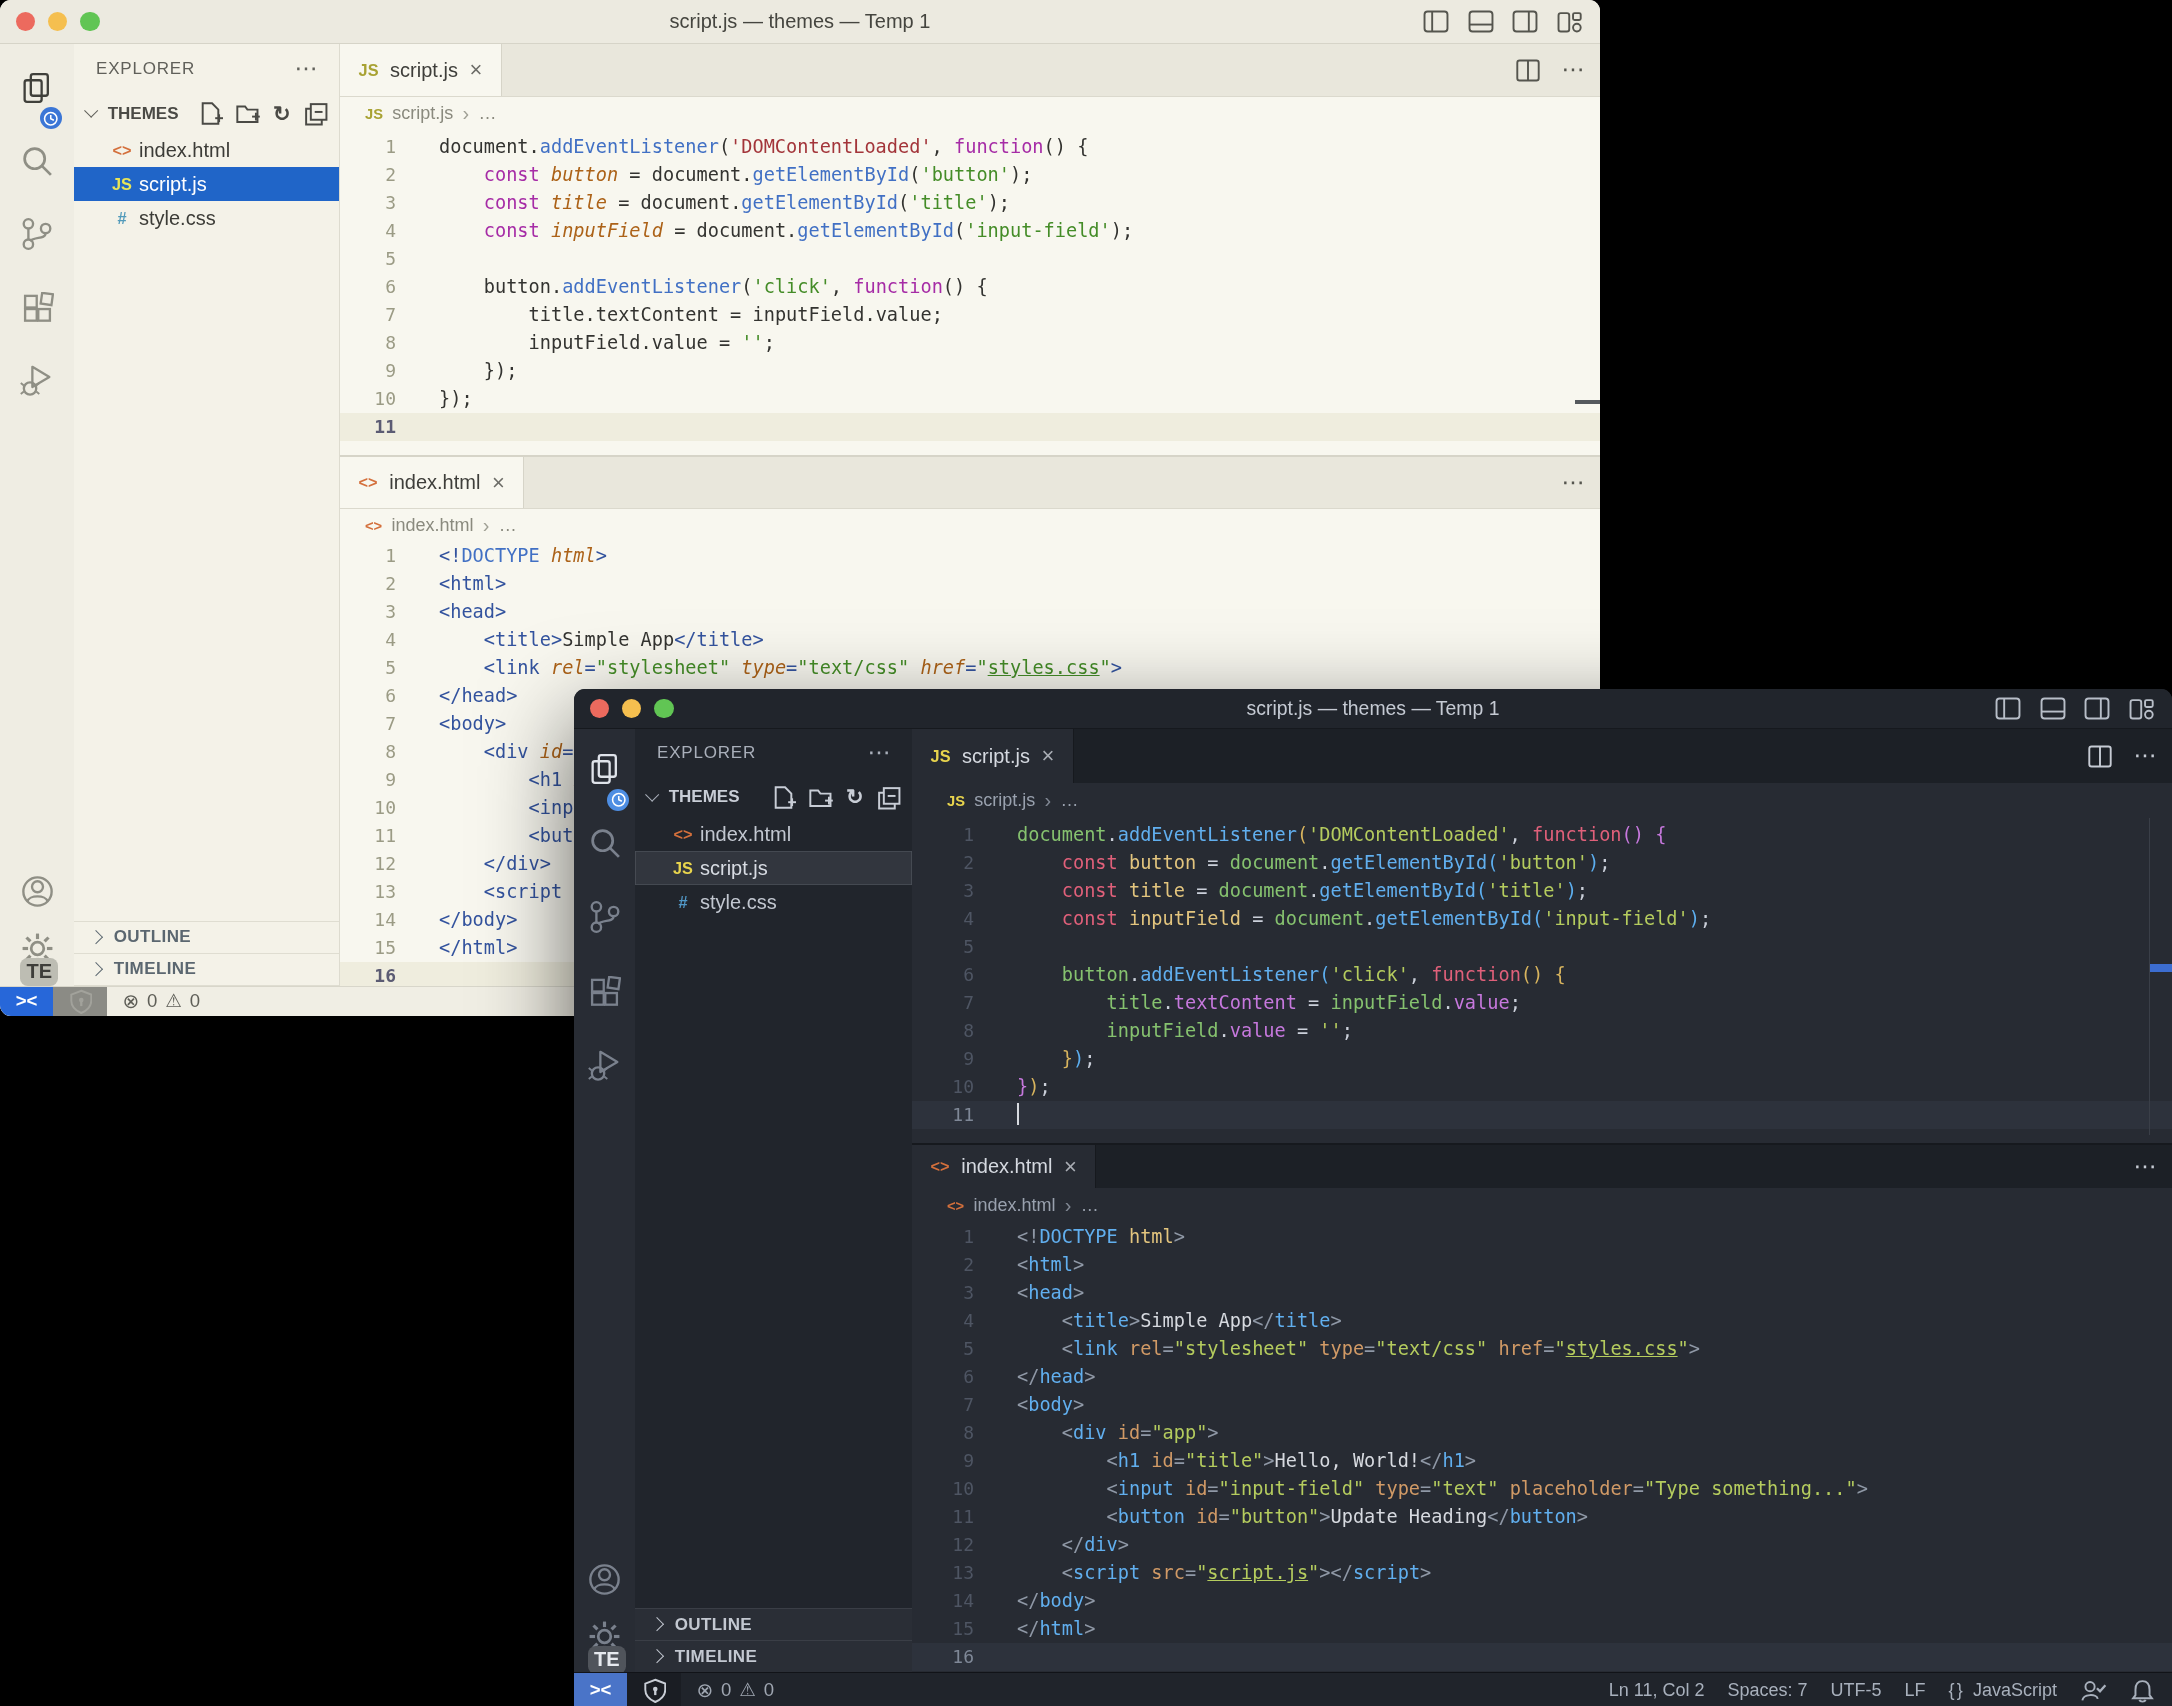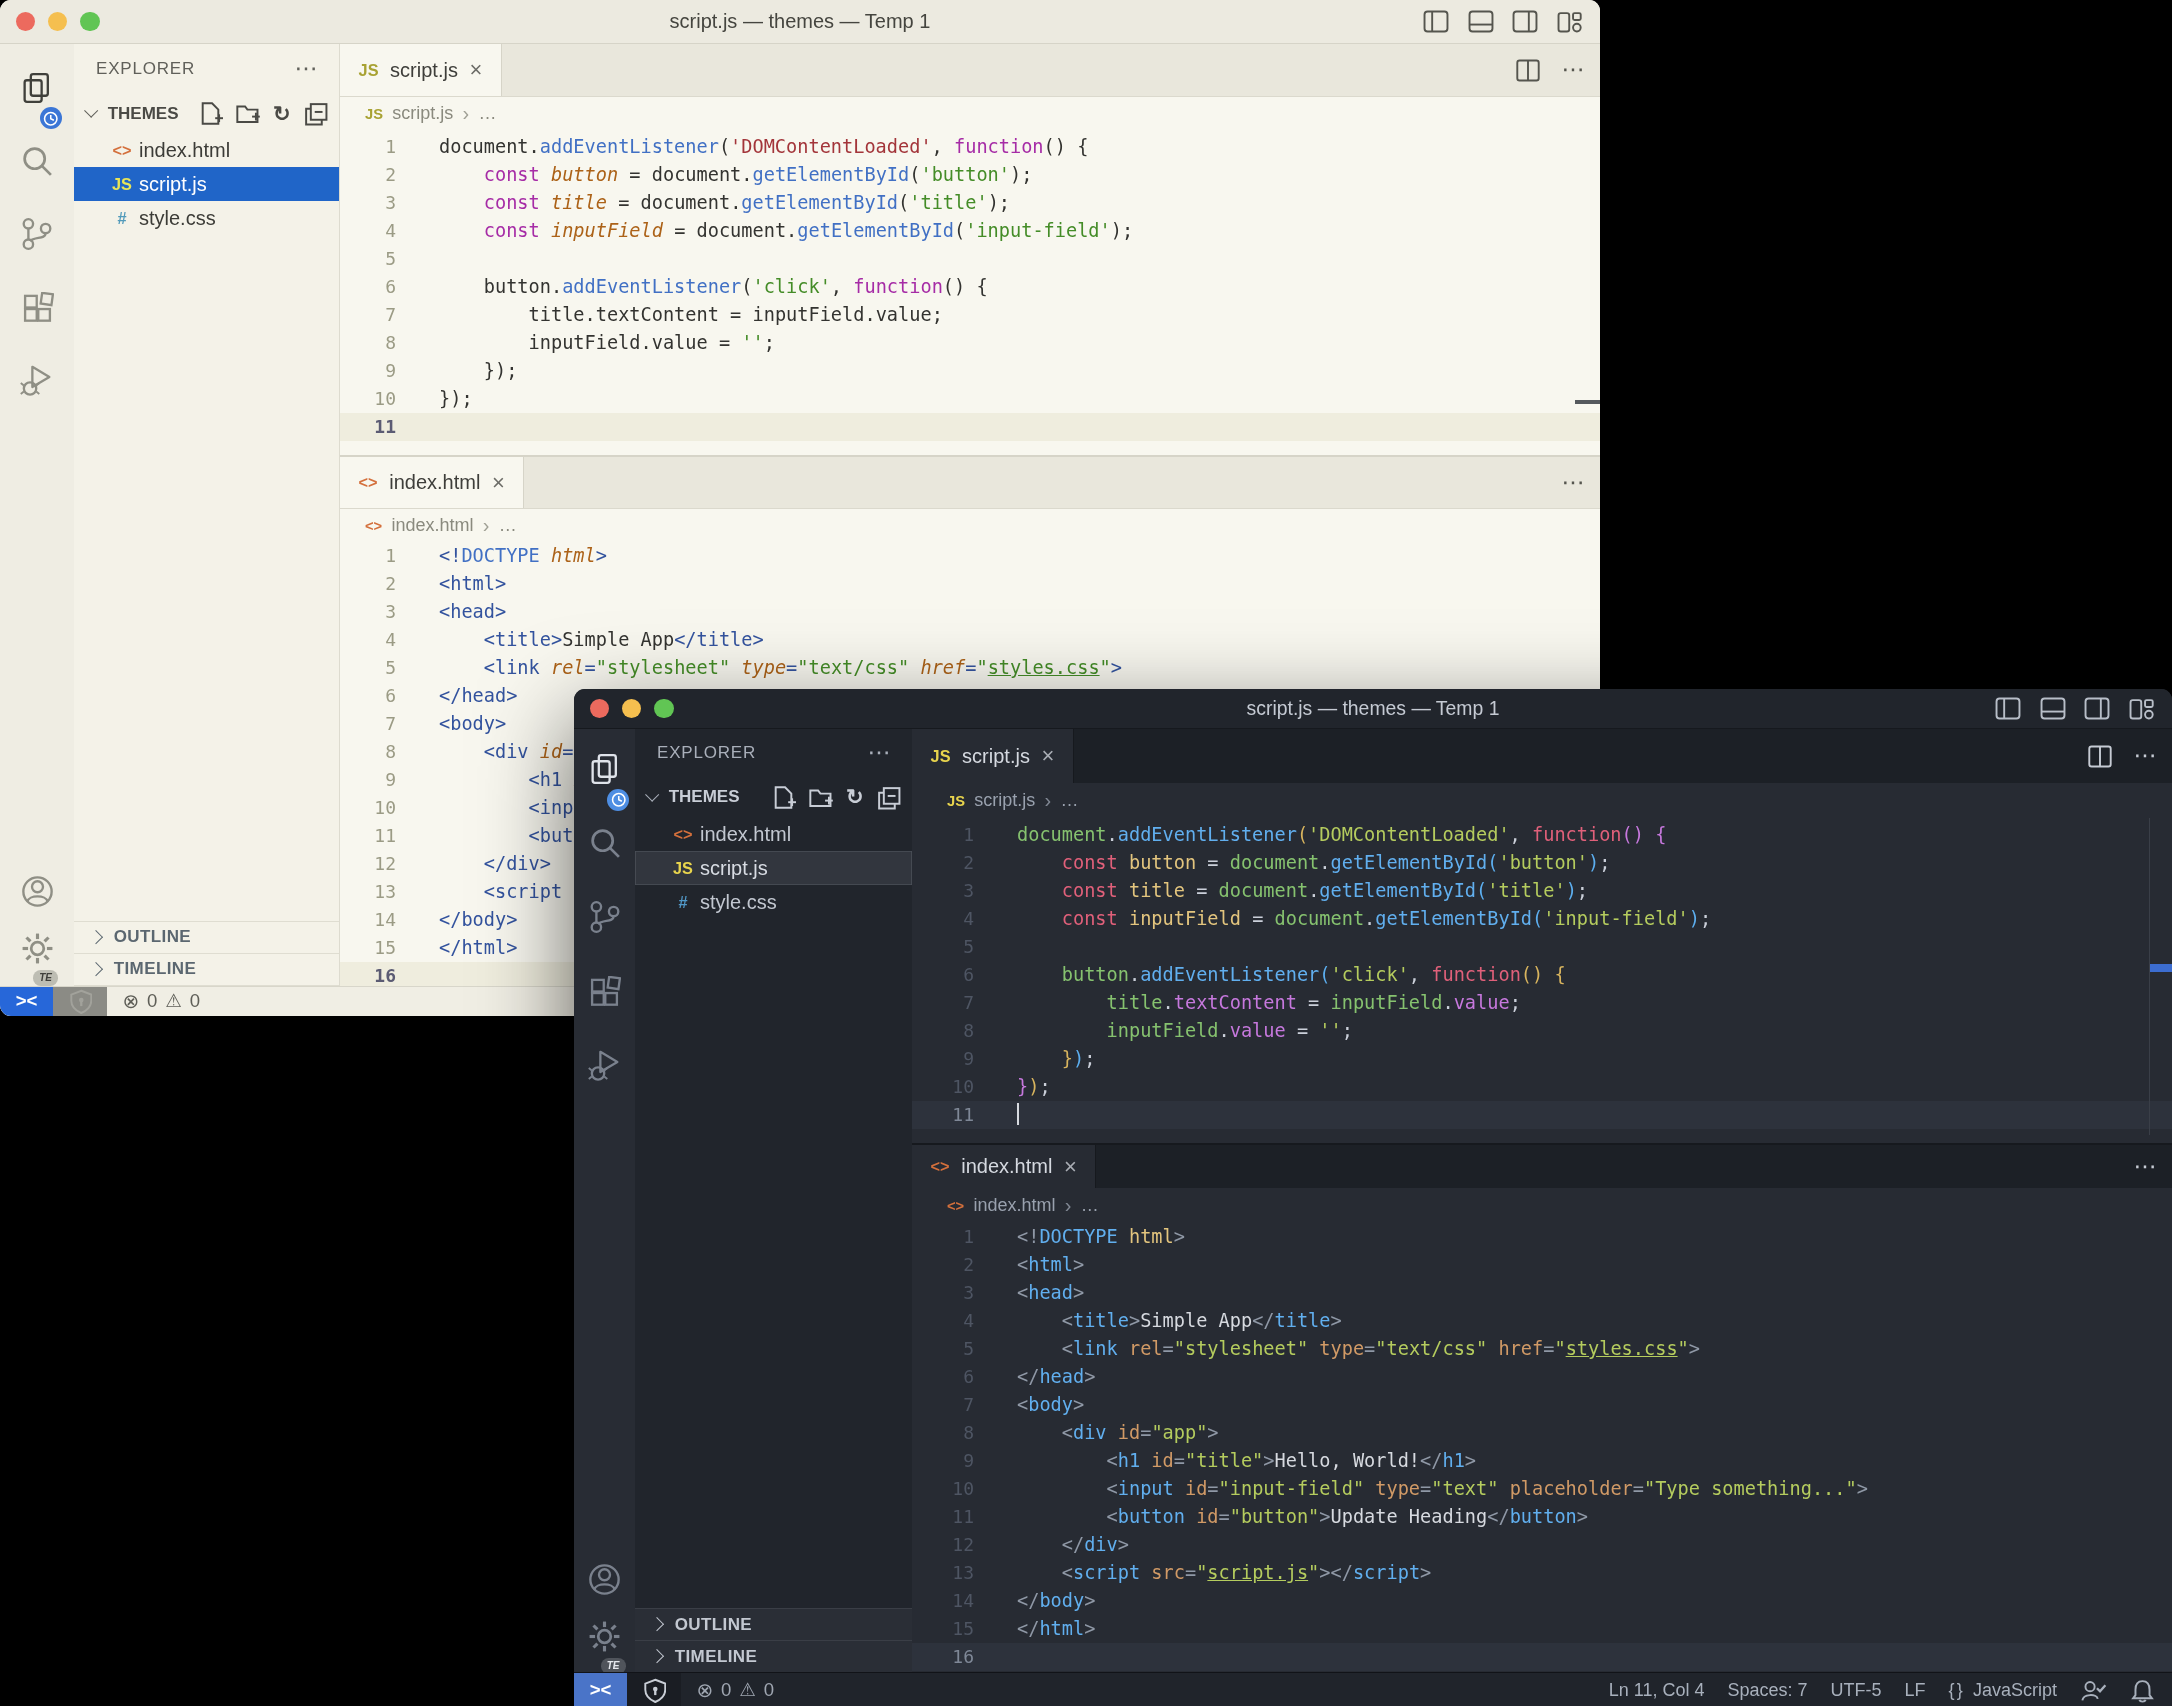--- a/index.html
+++ b/index.html
@@ -128,21 +128,21 @@
   .dk .tk-alink{color:#B5CC5E;text-decoration:underline;}
   .dk .tk-prop{color:#C678DD;}
   .dk .tk-tp{color:#8F98A6;}
   .dk .tk-attr{color:#D19A66;}
   .dk .tk-txt{color:#D7DAE0;}
 
   
   .sdec-line{position:absolute;width:0.8px;background:#3A3F48;}
   .sdec-blue{position:absolute;background:#3C6DD0;}
   .sdec-dash{position:absolute;background:#55595D;}
-  .te-badge{position:absolute;right:-4.7px;bottom:-6.2px;border-radius:7.8px;font-size:10px;font-weight:bold;padding:2.3px 6.2px;font-style:italic;}
+  .te-badge{position:absolute;right:-4.7px;bottom:-6.2px;border-radius:7.8px;font-size:20px;font-weight:bold;padding:2.3px 6.2px;}
   .lt .te-badge{background:#BDBDB3;color:#3E3E3A;}
   .dk .te-badge{background:#50545B;color:#E6E9EE;}
   .clockbadge{position:absolute;right:-7.8px;bottom:-4.7px;width:22px;height:22px;border-radius:50%;background:#3B76D6;
               display:flex;align-items:center;justify-content:center;}
 </style>
 </head>
 <body>
 
 <svg width="0" height="0" style="position:absolute">
   <defs>
@@ -832,21 +832,21 @@
             <use href="#ic-shield"></use>
           </svg>
         </div>
       <div class="sb-problems">
         <span style="font-size:20px">⊗</span>
         <span>0</span>
         <span style="font-size:18.6px">⚠</span>
         <span>0</span>
       </div>
       <div class="sb-right">
-        <span>Ln 11, Col 4</span>
+        <span>Ln 11, Col 2</span>
         <span>Spaces: 7</span>
         <span>UTF-5</span>
         <span>LF</span>
         <span style="display:flex;gap:7.8px;align-items:center">
           <span style="letter-spacing:2.3px">{}</span>
           <span>JavaScript</span>
         </span>
         <span class="mini-ico">
             <svg width="27" height="23" viewBox="0 0 35 30">
               <use href="#ic-person-check"></use>

